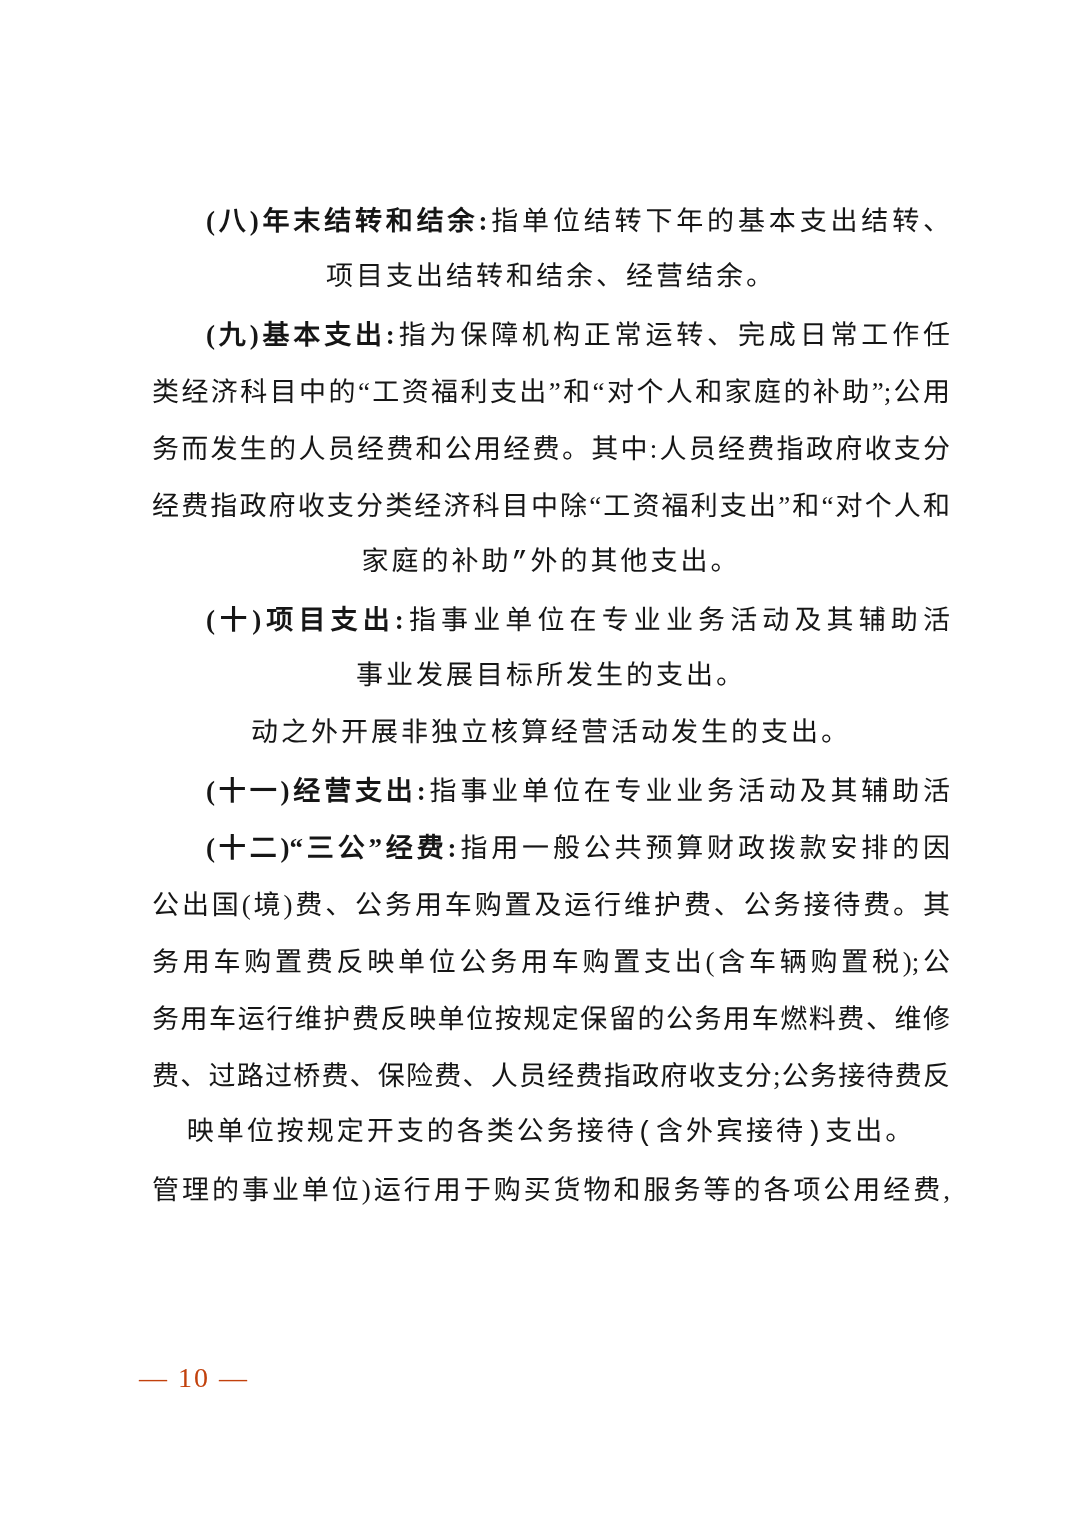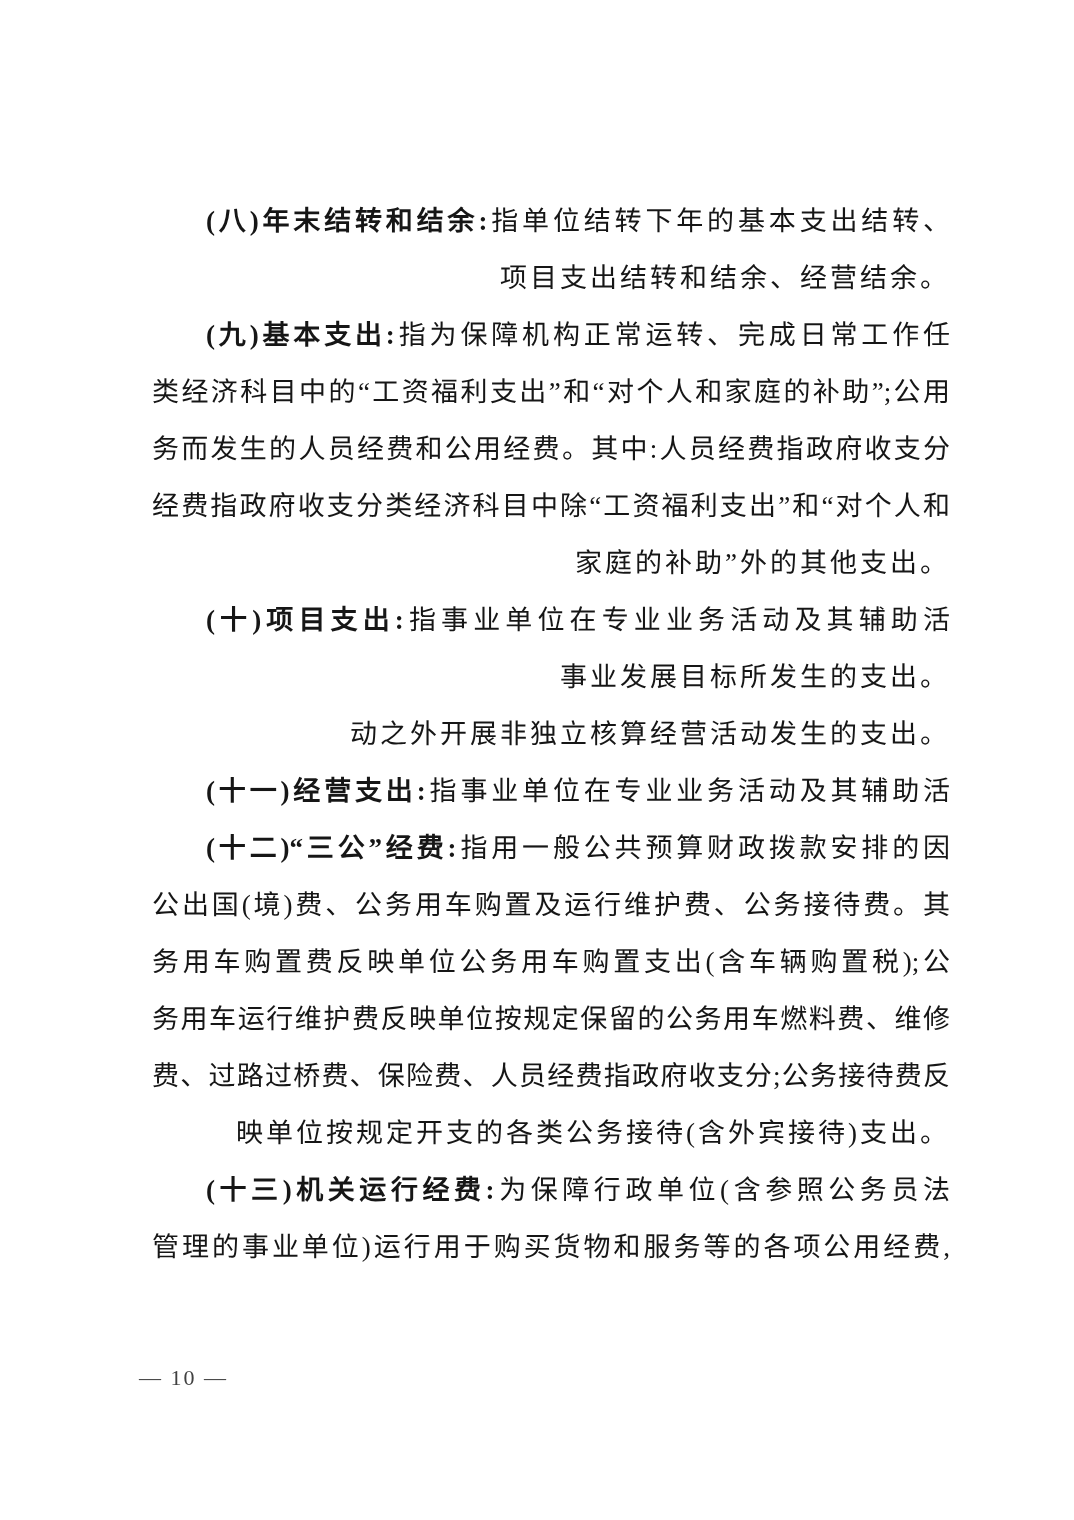--- a/index.html
+++ b/index.html
@@ -27,37 +27,38 @@
     line-height: 57px;
     height: 57px;
     overflow: hidden;
   }
   .line.fill {
     text-align: justify;
     text-align-last: justify;
     text-justify: inter-character;
   }
   .line.nofill {
-    text-align: right;
+    text-align: center;
     letter-spacing: 3px;
+    font-family: Liberation Mono, monospace;
   }
   .line.indent {
     text-indent: 54px;
   }
   .head {
     font-weight: bold;
   }
   .footer {
     position: absolute;
     left: 139px;
     top: 1358px;
-    font-size: 22px;
+    font-size: 28px;
     line-height: 40px;
     letter-spacing: 2px;
-    color: #404040;
+    color: #c2410c;
   }
 </style>
 </head>
 <body>
 
 <div class="page">
   <div class="text-block" id="text-block">
       <div class="line fill indent"><span class="head">(八)年末结转和结余:</span><span>指单位结转下年的基本支出结转、</span></div>
       <div class="line nofill"><span>项目支出结转和结余、经营结余。</span></div>
       <div class="line fill indent"><span class="head">(九)基本支出:</span><span>指为保障机构正常运转、完成日常工作任</span></div>
@@ -68,17 +69,16 @@
       <div class="line fill indent"><span class="head">(十)项目支出:</span><span>指事业单位在专业业务活动及其辅助活</span></div>
       <div class="line nofill"><span>事业发展目标所发生的支出。</span></div>
       <div class="line nofill"><span>动之外开展非独立核算经营活动发生的支出。</span></div>
       <div class="line fill indent"><span class="head">(十一)经营支出:</span><span>指事业单位在专业业务活动及其辅助活</span></div>
       <div class="line fill indent"><span class="head">(十二)“三公”经费:</span><span>指用一般公共预算财政拨款安排的因</span></div>
       <div class="line fill"><span>公出国(境)费、公务用车购置及运行维护费、公务接待费。其</span></div>
       <div class="line fill"><span>务用车购置费反映单位公务用车购置支出(含车辆购置税);公</span></div>
       <div class="line fill"><span>务用车运行维护费反映单位按规定保留的公务用车燃料费、维修</span></div>
       <div class="line fill"><span>费、过路过桥费、保险费、人员经费指政府收支分;公务接待费反</span></div>
       <div class="line nofill"><span>映单位按规定开支的各类公务接待(含外宾接待)支出。</span></div>
-      <div class="line fill indent"><span class="head">(十三)机关运行经费:</span><span>为保障行政单位(含参照公务员法</span></div>
       <div class="line fill"><span>管理的事业单位)运行用于购买货物和服务等的各项公用经费,</span></div>
     </div>
   <div class="footer">— 10 —</div>
 </div>
 
 </body></html>

